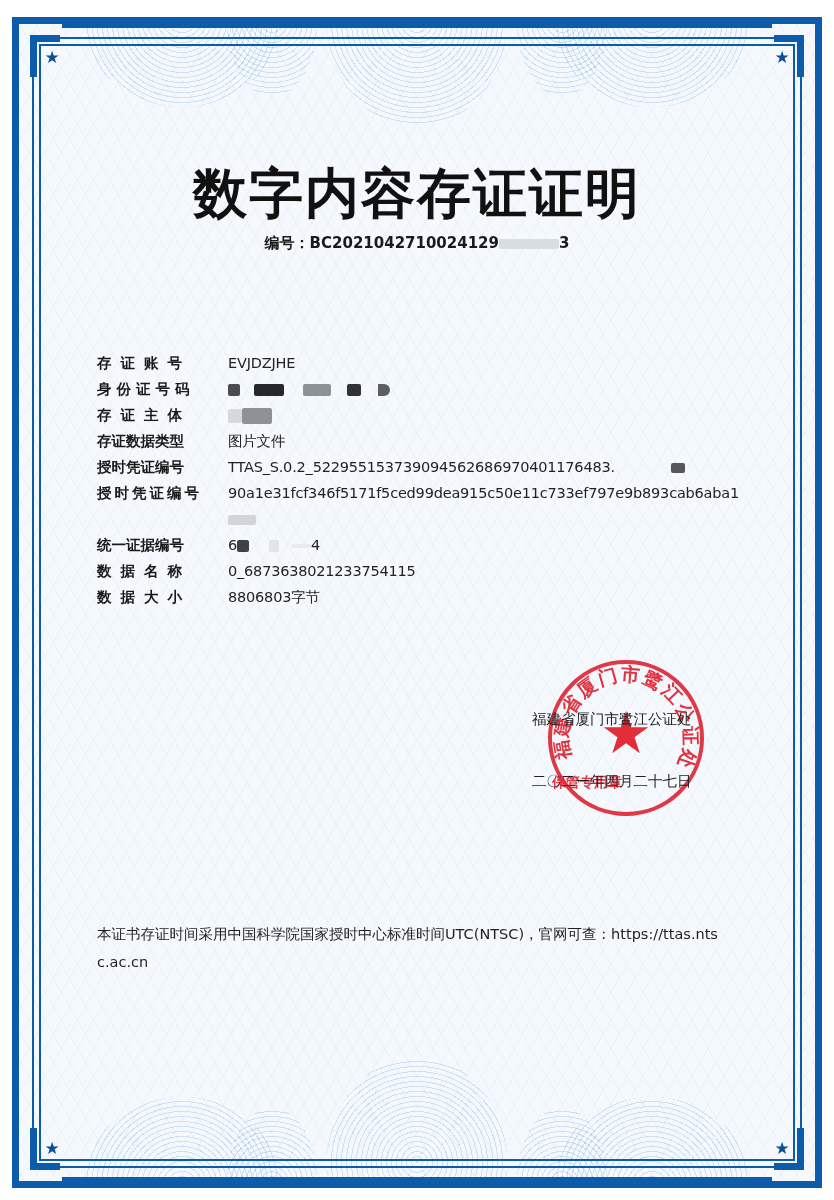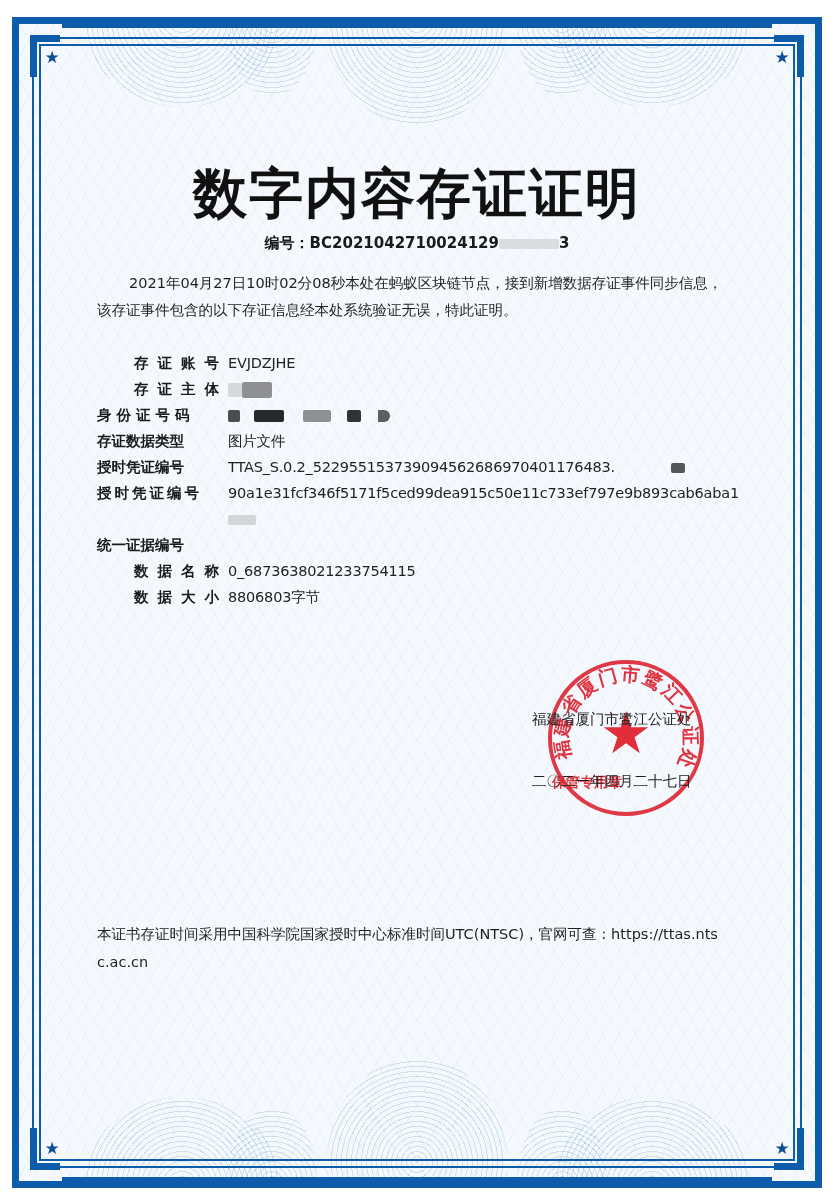--- a/index.html
+++ b/index.html
@@ -102,21 +102,21 @@
       position: absolute; left: 97px; width: 640px; top: 270px;
       font-size: 14.5px; line-height: 27px; color: #1f1f1f;
     }
     .intro .indent { padding-left: 32px; }
 
     .fields { position: absolute; left: 97px; top: 350px; width: 650px; }
     .row { display: flex; font-size: 14.5px; line-height: 26px; }
     .row .label {
       width: 131px; flex: none; font-weight: bold; color: #1a1a1a;
     }
-    .row .label.spaced { letter-spacing: 9px; text-align: right; }
+    .row .label.spaced { letter-spacing: 9px; }
     .row .label.spaced5 { letter-spacing: 5px; }
     .row .label.spaced3 { letter-spacing: 3px; }
     .row .value { flex: 1; color: #222; word-break: break-all; letter-spacing: -0.2px; }
 
     .sig-org {
       position: absolute; left: 532px; top: 710px; font-size: 14.5px; color: #1f1f1f;
       z-index: 3;
     }
     .sig-date {
       position: absolute; left: 532px; top: 772px; font-size: 14.5px; color: #1f1f1f;
@@ -176,67 +176,66 @@
   <div class="star br">★</div>
 </div>
 
 <div class="content">
   <div class="title">数字内容存证证明</div>
 
   <div class="serial">
     <span>编号：</span><span>BC2021042710024129</span><span class="blur" style="width:60px;height:10px;background:#d8dde2;"></span><span>3</span>
   </div>
 
-  <div class="intro">
-    <div class="indent">2021年04月27日10时02分08秒本处在蚂蚁区块链节点，接到新增数据存证事件同步信息，</div>
-    <div>该存证事件包含的以下存证信息经本处系统验证无误，特此证明。</div>
-  </div>
 
   <div class="fields">
     <div class="row">
       <div class="label spaced">存证账号</div>
       <div class="value">EVJDZJHE</div>
-    </div>
-    <div class="row">
-      <div class="label spaced">存证主体</div>
-      <div class="value">
-        <span class="blur" style="width:14px;height:14px;background:#d6d9dc;"></span><span class="blur" style="width:30px;height:16px;background:#8e9093;"></span>
-      </div>
     </div>
     <div class="row">
       <div class="label spaced5">身份证号码</div>
       <div class="value">
         <span class="blur" style="width:12px;height:12px;background:#4a4d50;"></span>
         <span class="blur" style="width:30px;height:12px;background:#25292c;margin-left:10px;"></span>
         <span class="blur" style="width:28px;height:12px;background:#8c9196;margin-left:14px;"></span>
         <span class="blur" style="width:14px;height:12px;background:#2f3336;margin-left:12px;"></span>
         <span class="blur" style="width:12px;height:12px;background:#5c5f62;margin-left:12px;border-radius:0 6px 6px 0;"></span>
       </div>
     </div>
     <div class="row">
+      <div class="label spaced">存证主体</div>
+      <div class="value">
+        <span class="blur" style="width:14px;height:14px;background:#d6d9dc;"></span><span class="blur" style="width:30px;height:16px;background:#8e9093;"></span>
+      </div>
+    </div>
+    <div class="row">
       <div class="label">存证数据类型</div>
       <div class="value">图片文件</div>
     </div>
     <div class="row">
       <div class="label">授时凭证编号</div>
       <div class="value">
         <span>TTAS_S.0.2_522955153739094562686970401176483.</span>
         <span class="blur" style="width:14px;height:10px;background:#54585c;margin-left:52px;"></span>
       </div>
     </div>
     <div class="row">
       <div class="label spaced3">授时凭证编号</div>
       <div class="value">
         <div>90a1e31fcf346f5171f5ced99dea915c50e11c733ef797e9b893cab6aba1</div>
         <div><span class="blur" style="width:28px;height:10px;background:#d2d6da;"></span></div>
       </div>
     </div>
     <div class="row">
       <div class="label">统一证据编号</div>
       <div class="value">
+        <div>
+          <span>6</span><span class="blur" style="width:12px;height:12px;background:#3f4245;"></span><span class="blur" style="width:10px;height:12px;background:#e2e5e8;margin-left:20px;"></span><span class="blur" style="width:20px;height:4px;background:#e8ebee;margin-left:12px;"></span><span>4</span>
+        </div>
       </div>
     </div>
     <div class="row">
       <div class="label spaced">数据名称</div>
       <div class="value">0_6873638021233754115</div>
     </div>
     <div class="row">
       <div class="label spaced">数据大小</div>
       <div class="value">8806803字节</div>
     </div>

